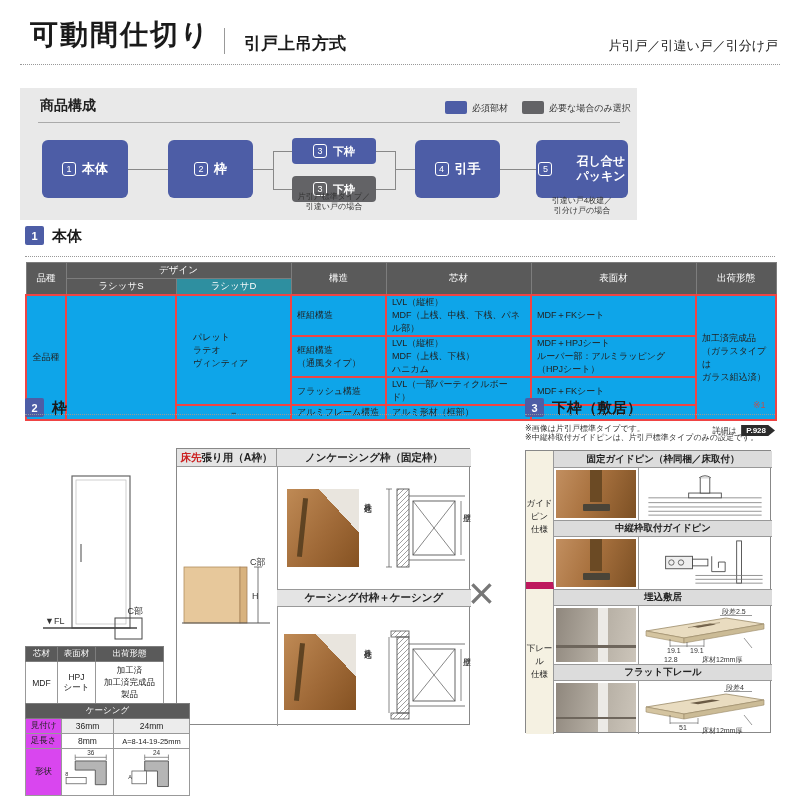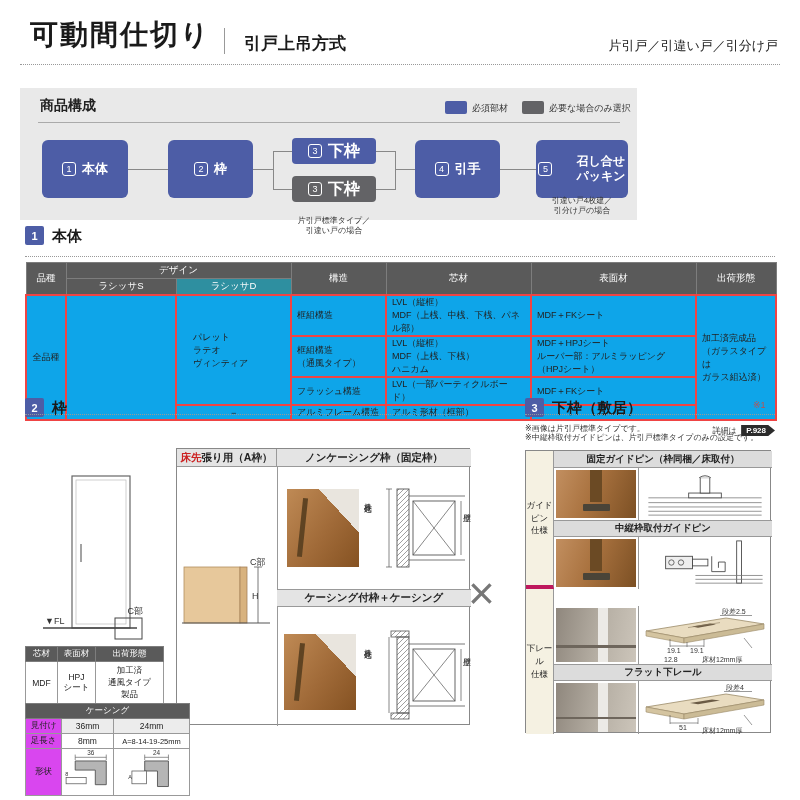--- a/index.html
+++ b/index.html
@@ -22,21 +22,21 @@
   
   .panel { left:20px; top:88px; width:617px; height:132px; background:#e9e9e9; }
   .p-title { left:20px; top:9px; font-size:14px; font-weight:bold; }
   .p-rule { left:18px; top:34px; width:582px; height:1px; background:#aaa; }
   .sw { width:22px; height:13px; border-radius:2px; }
   .leg-txt { font-size:9px; color:#333; top:14px; }
   .node { background:#4d5da6; border-radius:6px; color:#fff; display:flex; align-items:center; justify-content:center; gap:6px; }
   .node.gray { background:#636366; }
   .node .lbl { font-size:13px; font-weight:bold; }
   .node.small { border-radius:4px; }
-  .node.small .lbl { font-size:16px; }
+  .node.small .lbl { font-size:11px; }
   .nbadge { width:14px; height:14px; border:1.2px solid #fff; border-radius:3px; font-size:9px; display:flex; align-items:center; justify-content:center; flex:0 0 auto; }
   .conn { background:#888; }
   .cap { font-size:8px; line-height:1.3; text-align:center; color:#333; }
 
   
   .secbadge { width:19px; height:19px; background:#4d5da6; color:#fff; font-size:11px; font-weight:bold; border-radius:2px; display:flex; align-items:center; justify-content:center; }
   .sectitle { font-size:15px; font-weight:bold; color:#1a1a1a; }
   .secrule { border-top:1px dotted #999; }
 
   
@@ -142,21 +142,21 @@
     <div class="abs node" style="left:395px; top:52px; width:85px; height:58px;">
       <span class="nbadge">4</span>
       <span class="lbl">引手</span>
     </div>
     <div class="abs node" style="left:516px; top:52px; width:92px; height:58px;">
       <span class="nbadge">5</span>
       <span class="lbl ml" style="font-size:12px; line-height:1.25;margin-left:18px;">召し合せ
 パッキン</span>
     </div>
 
-    <div class="abs cap ml" style="left:254px; top:128px; width:120px;">片引戸標準タイプ／
+    <div class="abs cap ml" style="left:254px; top:104px; width:120px;">片引戸標準タイプ／
 引違い戸の場合</div>
     <div class="abs cap ml" style="left:502px; top:108px; width:120px;">引違い戸4枚建／
 引分け戸の場合</div>
   </div>
 
   <div class="abs secbadge" style="left:25px; top:226px;">1</div>
   <div class="abs sectitle" style="left:52px; top:227px;">本体</div>
   <div class="abs secrule" style="left:25px; top:256px; width:750px;"></div>
 
   <table class="t1">
@@ -301,21 +301,21 @@
         <tr style="height:14px">
       <th>芯材</th>
       <th>表面材</th>
       <th>出荷形態</th>
     </tr>
     <tr style="height:42px">
       <td>MDF</td>
       <td class="ml">HPJ
 シート</td>
       <td class="ml">加工済
-通風タイプ
+加工済完成品
 製品</td>
     </tr>
   </tbody>
     </table>
 
   <table class="tsm" style="left:25px; top:703px; width:164px;">
     <colgroup>
         <col style="width:36px">
         <col style="width:52px">
         <col style="width:76px">
@@ -369,21 +369,21 @@
   <div class="abs refmark" style="left:753px; top:400px;">※1</div>
   <div class="abs secrule" style="left:525px; top:414px; width:250px;"></div>
 
   <div class="abs" style="left:525px; top:419px; width:250px; display:flex; justify-content:space-between; align-items:center;">
     <span class="note">※画像は片引戸標準タイプです。</span>
     <span><span class="note">詳細は</span> <span class="pbadge">P.928</span></span>
   </div>
   <div class="abs note" style="left:525px; top:432px;">※中縦枠取付ガイドピンは、片引戸標準タイプのみの設定です。</div>
 
   <div class="abs s3table">
-    <div class="s3lab ml" style="top:0; height:138px; border-bottom:4px solid #be185d;">ガイドピン
+    <div class="s3lab ml" style="top:0; height:138px; border-bottom:7px solid #be185d;">ガイドピン
 仕様</div>
     <div class="s3lab ml" style="top:138px; height:145px;">下レール
 仕様</div>
 
     <div class="s3head first" style="top:0;">固定ガイドピン（枠同梱／床取付）</div>
 
     <div class="ph-wood" style="left:30px; top:19px; width:80px; height:48px;">
       <div class="post"></div>
       <div class="pin"></div>
     </div>
@@ -411,20 +411,21 @@
       <circle cx="30" cy="24.5" r="2.8" fill="none" stroke="#444" stroke-width="0.8"></circle>
       <circle cx="40" cy="24.5" r="2.8" fill="none" stroke="#444" stroke-width="0.8"></circle>
       <rect x="52" y="21" width="16" height="7" fill="#fff" stroke="#444" stroke-width="0.9"></rect>
       <path d="M72,18 v16 h14 v-10 h-7 v6" fill="none" stroke="#444" stroke-width="0.9"></path>
       <rect x="98" y="2" width="5" height="44" fill="#fff" stroke="#444" stroke-width="0.9"></rect>
       <line x1="55" y1="38" x2="125" y2="38" stroke="#777" stroke-width="0.8"></line>
       <line x1="55" y1="42" x2="125" y2="42" stroke="#777" stroke-width="0.8"></line>
       <line x1="55" y1="46" x2="125" y2="46" stroke="#777" stroke-width="0.8"></line>
     </svg>
 
+    <div class="s3head" style="top:138px;">埋込敷居</div>
 
     <div class="ph-floor" style="left:30px; top:157px; width:80px; height:54px;">
       <div class="doorstrip"></div>
       <div class="rail"></div>
     </div>
     <div class="vline" style="left:112px; top:155px; height:58px;"></div>
     <svg style="position:absolute; left:114px; top:155px;" width="130" height="58" viewBox="0 0 130 58">
       <polygon points="6,25 86,12 124,18 44,32" fill="#e9dcc0" stroke="#9a8a68" stroke-width="0.8"></polygon>
       <polygon points="6,25 44,32 44,37 6,30" fill="#d4c4a0" stroke="#9a8a68" stroke-width="0.6"></polygon>
       <polygon points="44,32 124,18 124,23 44,37" fill="#cbbb96" stroke="#9a8a68" stroke-width="0.6"></polygon>

